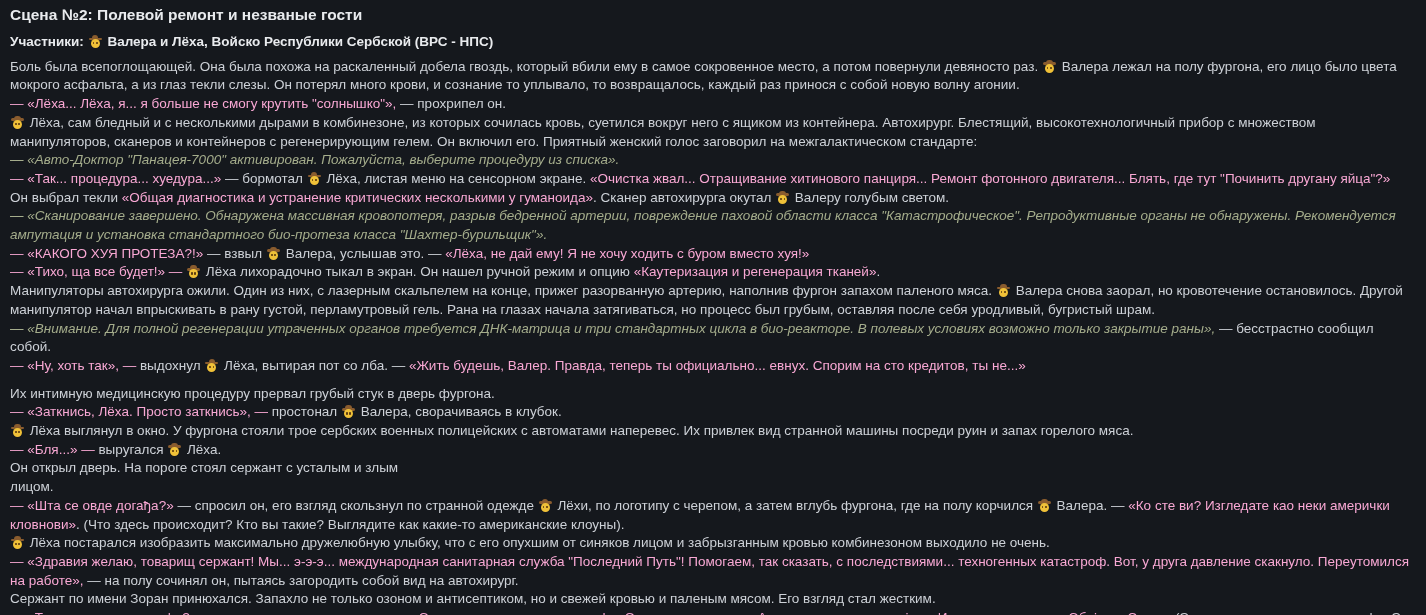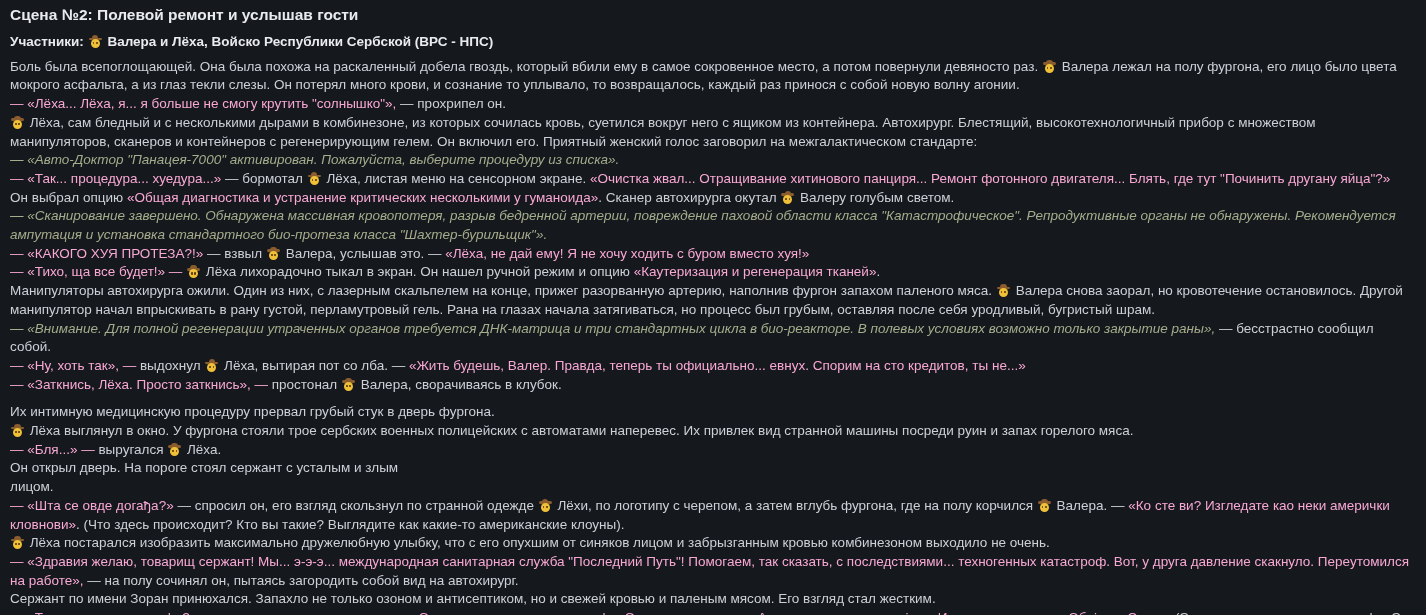--- a/index.html
+++ b/index.html
@@ -53,39 +53,39 @@
     border-radius: 1.5px; background: #8a5c2e;
   }
   .emoji .crown {
     left: 3.2px; top: 0; width: 6.6px; height: 3.6px;
     border-radius: 3px 3px 0 0; background: #8a5c2e;
   }
 </style>
 </head>
 <body>
 
-<div class="title">Сцена №2: Полевой ремонт и услышав гости</div>
+<div class="title">Сцена №2: Полевой ремонт и незваные гости</div>
 
 <div class="participants">Участники: <span class="emoji"><i class="brim"></i><i class="crown"></i><i class="face"></i></span> Валера и Лёха, Войско Республики Сербской (ВРС - НПС)</div>
 
 <div>
     <div class="para"><span class="body">Боль была всепоглощающей. Она была похожа на раскаленный добела гвоздь, который вбили ему в самое сокровенное место, а потом повернули девяносто раз. <span class="emoji"><i class="brim"></i><i class="crown"></i><i class="face"></i></span> Валера лежал на полу фургона, его лицо было цвета мокрого асфальта, а из глаз текли слезы. Он потерял много крови, и сознание то уплывало, то возвращалось, каждый раз принося с собой новую волну агонии.</span></div>
     <div class="para"><span class="quote">— «Лёха... Лёха, я... я больше не смогу крутить "солнышко"», </span><span class="body">— прохрипел он.</span></div>
     <div class="para"><span class="body"><span class="emoji"><i class="brim"></i><i class="crown"></i><i class="face"></i></span> Лёха, сам бледный и с несколькими дырами в комбинезоне, из которых сочилась кровь, суетился вокруг него с ящиком из контейнера. Автохирург. Блестящий, высокотехнологичный прибор с множеством манипуляторов, сканеров и контейнеров с регенерирующим гелем. Он включил его. Приятный женский голос заговорил на межгалактическом стандарте:</span></div>
     <div class="para"><span class="system">— «Авто-Доктор "Панацея-7000" активирован. Пожалуйста, выберите процедуру из списка».</span></div>
     <div class="para"><span class="quote">— «Так... процедура... хуедура...» </span><span class="body">— бормотал <span class="emoji"><i class="brim"></i><i class="crown"></i><i class="face"></i></span> Лёха, листая меню на сенсорном экране. </span><span class="quote">«Очистка жвал... Отращивание хитинового панциря... Ремонт фотонного двигателя... Блять, где тут "Починить другану яйца"?»</span></div>
-    <div class="para"><span class="body">Он выбрал опцию </span><span class="quote">«Общая диагностика и устранение критических несколькими у гуманоида»</span><span class="body">. Сканер автохирурга окутал <span class="emoji"><i class="brim"></i><i class="crown"></i><i class="face"></i></span> Валеру голубым светом.</span></div>
+    <div class="para"><span class="body">Он выбрал текли </span><span class="quote">«Общая диагностика и устранение критических несколькими у гуманоида»</span><span class="body">. Сканер автохирурга окутал <span class="emoji"><i class="brim"></i><i class="crown"></i><i class="face"></i></span> Валеру голубым светом.</span></div>
     <div class="para"><span class="system">— «Сканирование завершено. Обнаружена массивная кровопотеря, разрыв бедренной артерии, повреждение паховой области класса "Катастрофическое". Репродуктивные органы не обнаружены. Рекомендуется ампутация и установка стандартного био-протеза класса "Шахтер-бурильщик"».</span></div>
     <div class="para"><span class="quote">— «КАКОГО ХУЯ ПРОТЕЗА?!» </span><span class="body">— взвыл <span class="emoji"><i class="brim"></i><i class="crown"></i><i class="face"></i></span> Валера, услышав это. — </span><span class="quote">«Лёха, не дай ему! Я не хочу ходить с буром вместо хуя!»</span></div>
     <div class="para"><span class="quote">— «Тихо, ща все будет!» — </span><span class="body"><span class="emoji"><i class="brim"></i><i class="crown"></i><i class="face"></i></span> Лёха лихорадочно тыкал в экран. Он нашел ручной режим и опцию </span><span class="quote">«Каутеризация и регенерация тканей»</span><span class="body">.</span></div>
     <div class="para"><span class="body">Манипуляторы автохирурга ожили. Один из них, с лазерным скальпелем на конце, прижег разорванную артерию, наполнив фургон запахом паленого мяса. <span class="emoji"><i class="brim"></i><i class="crown"></i><i class="face"></i></span> Валера снова заорал, но кровотечение остановилось. Другой манипулятор начал впрыскивать в рану густой, перламутровый гель. Рана на глазах начала затягиваться, но процесс был грубым, оставляя после себя уродливый, бугристый шрам.</span></div>
     <div class="para"><span class="system">— «Внимание. Для полной регенерации утраченных органов требуется ДНК-матрица и три стандартных цикла в био-реакторе. В полевых условиях возможно только закрытие раны», </span><span class="body">— бесстрастно сообщил собой.</span></div>
     <div class="para"><span class="quote">— «Ну, хоть так», — </span><span class="body">выдохнул <span class="emoji"><i class="brim"></i><i class="crown"></i><i class="face"></i></span> Лёха, вытирая пот со лба. — </span><span class="quote">«Жить будешь, Валер. Правда, теперь ты официально... евнух. Спорим на сто кредитов, ты не...»</span></div>
+    <div class="para gap"><span class="body">Их интимную медицинскую процедуру прервал грубый стук в дверь фургона.</span></div>
     <div class="para"><span class="quote">— «Заткнись, Лёха. Просто заткнись», — </span><span class="body">простонал <span class="emoji"><i class="brim"></i><i class="crown"></i><i class="face"></i></span> Валера, сворачиваясь в клубок.</span></div>
-    <div class="para gap"><span class="body">Их интимную медицинскую процедуру прервал грубый стук в дверь фургона.</span></div>
     <div class="para"><span class="body"><span class="emoji"><i class="brim"></i><i class="crown"></i><i class="face"></i></span> Лёха выглянул в окно. У фургона стояли трое сербских военных полицейских с автоматами наперевес. Их привлек вид странной машины посреди руин и запах горелого мяса.</span></div>
     <div class="para"><span class="quote">— «Бля...» — </span><span class="body">выругался <span class="emoji"><i class="brim"></i><i class="crown"></i><i class="face"></i></span> Лёха.</span></div>
     <div class="para"><span class="body">Он открыл дверь. На пороге стоял сержант с усталым и злым
 лицом.</span></div>
     <div class="para"><span class="quote">— «Шта се овде догађа?» </span><span class="body">— спросил он, его взгляд скользнул по странной одежде <span class="emoji"><i class="brim"></i><i class="crown"></i><i class="face"></i></span> Лёхи, по логотипу с черепом, а затем вглубь фургона, где на полу корчился <span class="emoji"><i class="brim"></i><i class="crown"></i><i class="face"></i></span> Валера. — </span><span class="quote">«Ко сте ви? Изгледате као неки амерички кловнови»</span><span class="body">. (Что здесь происходит? Кто вы такие? Выглядите как какие-то американские клоуны).</span></div>
     <div class="para"><span class="body"><span class="emoji"><i class="brim"></i><i class="crown"></i><i class="face"></i></span> Лёха постарался изобразить максимально дружелюбную улыбку, что с его опухшим от синяков лицом и забрызганным кровью комбинезоном выходило не очень.</span></div>
     <div class="para"><span class="quote">— «Здравия желаю, товарищ сержант! Мы... э-э-э... международная санитарная служба "Последний Путь"! Помогаем, так сказать, с последствиями... техногенных катастроф. Вот, у друга давление скакнуло. Переутомился на работе», </span><span class="body">— на полу сочинял он, пытаясь загородить собой вид на автохирург.</span></div>
     <div class="para"><span class="body">Сержант по имени Зоран принюхался. Запахло не только озоном и антисептиком, но и свежей кровью и паленым мясом. Его взгляд стал жестким.</span></div>
     <div class="para"><span class="quote">— «Техногених катастрофа?» </span><span class="body">— он кивнул на руины школы. — </span><span class="quote">«Ово не изгледа као катастрофа. Ово изгледа као рат. А ви изгледате као шпијуни. Излазите из возила. Обојица. Сада»</span><span class="body">. (Это не выглядит как катастрофа. Это выглядит как война. А вы выглядите как шпионы. Выходите из машины. Оба. Сейчас).</span></div>
   </div>

